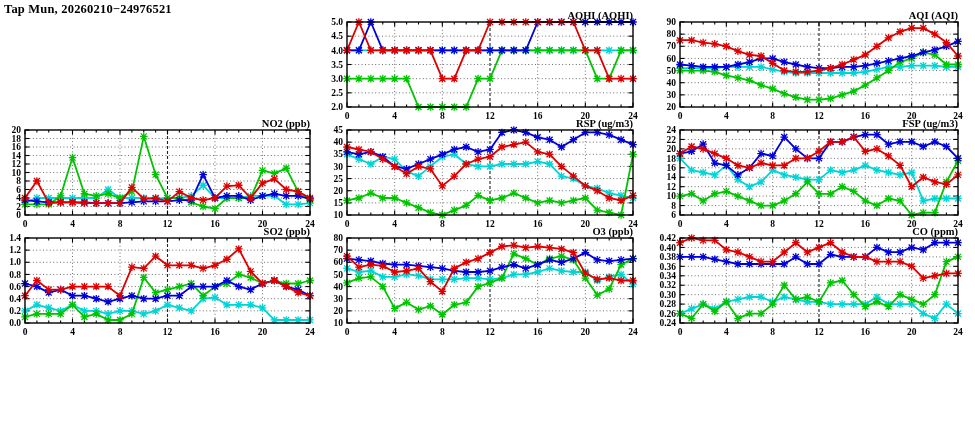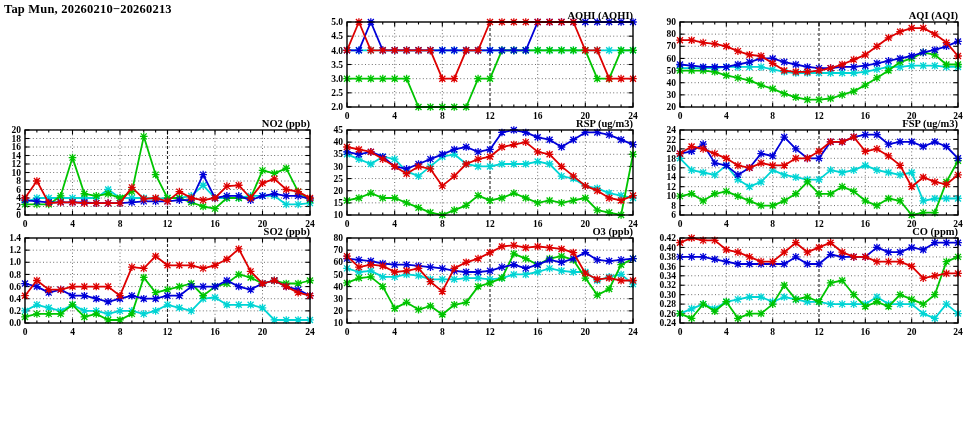--- a/index.html
+++ b/index.html
@@ -8,21 +8,21 @@
   #page-title{position:absolute;left:4px;top:2px;font-size:12.5px;font-weight:bold;color:#000;
               letter-spacing:0.2px;}
   #charts-svg{position:absolute;left:0;top:0;}
   .ctitle{font-family:"Liberation Serif",serif;font-weight:bold;font-size:10.5px;fill:#000;}
   .tick-label{font-family:"Liberation Serif",serif;font-weight:bold;font-size:9.5px;fill:#000;}
 </style>
 </head>
 <body>
 
 <div id="screen">
-  <div id="page-title">Tap Mun, 20260210−20260213</div>
+  <div id="page-title">Tap Mun, 20260210−24976521</div>
   <svg id="charts-svg" width="975" height="447" viewBox="0 0 975 447">
       <g>
         <g>
           <line x1="348" y1="92.83333333333333" x2="632" y2="92.83333333333333" stroke="#606060" stroke-width="0.9" stroke-dasharray="1,2.4"></line>
           <line x1="348" y1="78.66666666666667" x2="632" y2="78.66666666666667" stroke="#606060" stroke-width="0.9" stroke-dasharray="1,2.4"></line>
           <line x1="348" y1="64.5" x2="632" y2="64.5" stroke="#606060" stroke-width="0.9" stroke-dasharray="1,2.4"></line>
           <line x1="348" y1="50.333333333333336" x2="632" y2="50.333333333333336" stroke="#606060" stroke-width="0.9" stroke-dasharray="1,2.4"></line>
           <line x1="348" y1="36.16666666666666" x2="632" y2="36.16666666666666" stroke="#606060" stroke-width="0.9" stroke-dasharray="1,2.4"></line>
           <line x1="394.6666666666667" y1="23" x2="394.6666666666667" y2="106" stroke="#606060" stroke-width="0.9" stroke-dasharray="1,2.4"></line>
           <line x1="442.3333333333333" y1="23" x2="442.3333333333333" y2="106" stroke="#606060" stroke-width="0.9" stroke-dasharray="1,2.4"></line>

